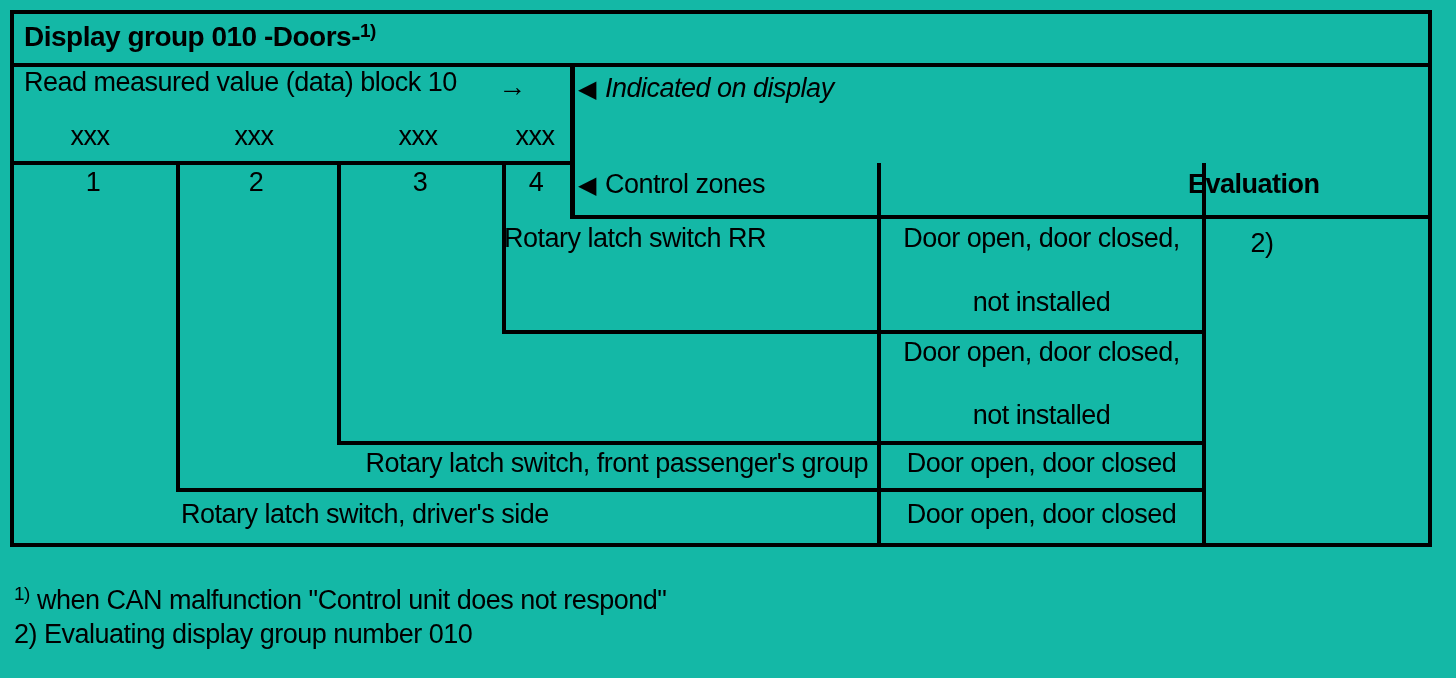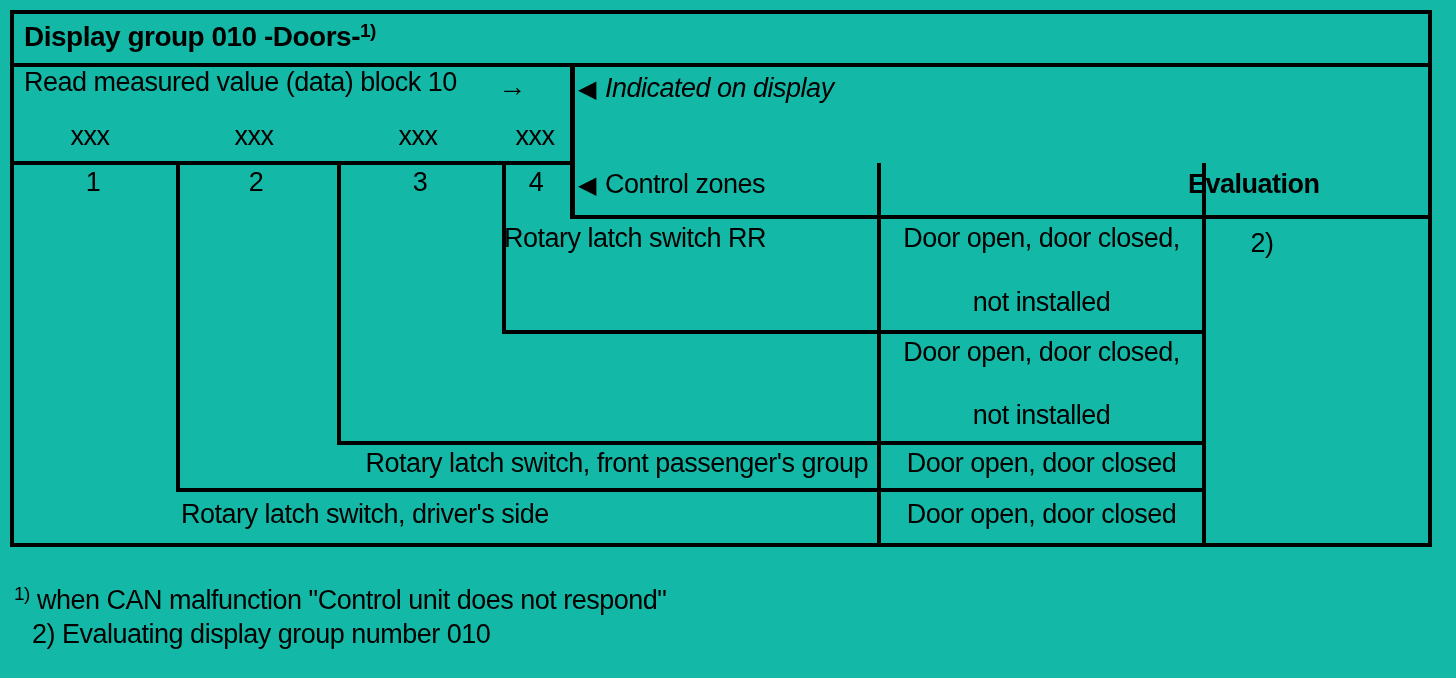--- a/index.html
+++ b/index.html
@@ -78,18 +78,18 @@
   <div class="txt rgt" style="left:180px;top:449px;width:688px;">Rotary latch switch, front passenger's group</div>
   <div class="txt ctr" style="left:881px;top:449px;width:321px;">Door open, door closed</div>
 
   <div class="txt" style="left:174px;top:500px;margin-left:7px;">Rotary latch switch, driver's side</div>
   <div class="txt ctr" style="left:881px;top:500px;width:321px;">Door open, door closed</div>
 
   <div class="fn" style="left:14px;top:585px;">
     <span class="sup">1)</span>
     <span>when CAN malfunction "Control unit does not respond"</span>
   </div>
-  <div class="fn" style="left:32px;top:619px;">
+  <div class="fn" style="left:14px;top:619px;">
     <span>2)</span>
     <span>Evaluating display group number 010</span>
   </div>
 
 </div>
 
 </body></html>

